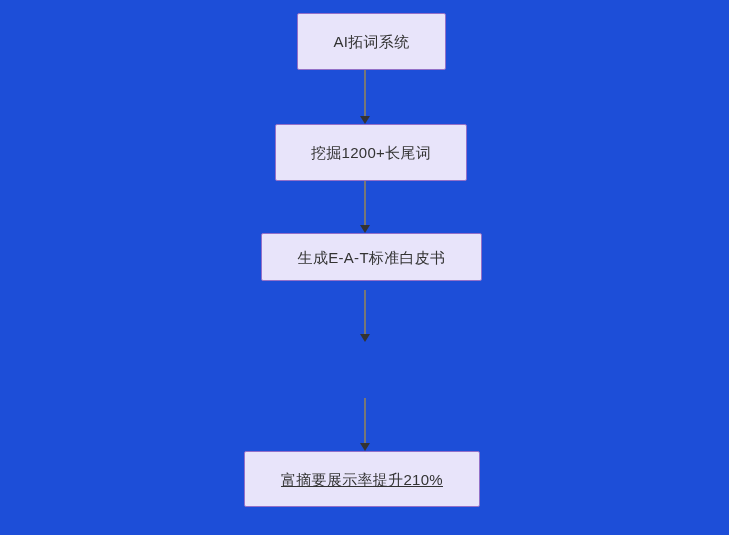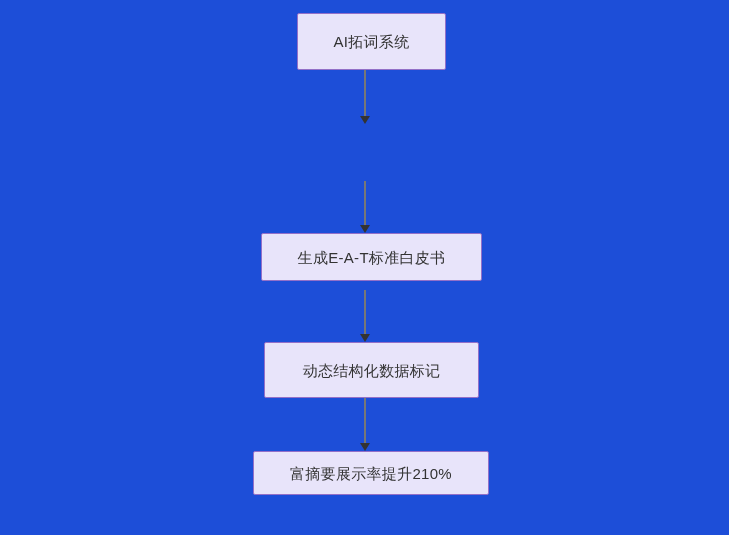--- a/index.html
+++ b/index.html
@@ -67,41 +67,41 @@
 
   <div class="node" id="n1" style="left: 297px; top: 13px; width: 149px; height: 57px; background: rgb(232, 228, 250); border-color: rgb(147, 112, 200); color: rgb(51, 51, 51);">
     <span class="node-label">AI拓词系统</span>
   </div>
 
   <div class="connector" id="c1" style="left: 359px; top: 70px; height: 54px;">
     <div class="connector-line" style="background: rgb(119, 119, 119);"></div>
     <div class="connector-arrow" style="border-top-color: rgb(51, 51, 51);"></div>
   </div>
 
+  <div class="node" id="n2" style="left: 275px; top: 124px; width: 192px; height: 57px; background: rgb(232, 228, 250); border-color: rgb(147, 112, 200); color: rgb(51, 51, 51);">
+    <span class="node-label">挖掘1200+长尾词</span>
+  </div>
 
   <div class="connector" id="c2" style="left: 359px; top: 181px; height: 52px;">
     <div class="connector-line" style="background: rgb(119, 119, 119);"></div>
     <div class="connector-arrow" style="border-top-color: rgb(51, 51, 51);"></div>
   </div>
 
   <div class="node" id="n3" style="left: 261px; top: 233px; width: 221px; height: 48px; background: rgb(232, 228, 250); border-color: rgb(147, 112, 200); color: rgb(51, 51, 51);">
     <span class="node-label">生成E-A-T标准白皮书</span>
   </div>
 
   <div class="connector" id="c3" style="left: 359px; top: 290px; height: 52px;">
     <div class="connector-line" style="background: rgb(119, 119, 119);"></div>
     <div class="connector-arrow" style="border-top-color: rgb(51, 51, 51);"></div>
   </div>
 
-  <div class="node" id="n4" style="left: 264px; top: 342px; width: 215px; height: 56px; background: rgb(232, 228, 250); border-color: rgb(147, 112, 200); color: rgb(51, 51, 51);">
-    <span class="node-label">动态结构化数据标记</span>
-  </div>
 
   <div class="connector" id="c4" style="left: 359px; top: 398px; height: 53px;">
     <div class="connector-line" style="background: rgb(119, 119, 119);"></div>
     <div class="connector-arrow" style="border-top-color: rgb(51, 51, 51);"></div>
   </div>
 
-  <div class="node" id="n5" style="left: 253px; top: 451px; width: 236px; height: 44px; background: rgb(232, 228, 250); border-color: rgb(147, 112, 200); color: rgb(51, 51, 51);">
+  <div class="node" id="n5" style="left: 244px; top: 451px; width: 236px; height: 56px; background: rgb(232, 228, 250); border-color: rgb(147, 112, 200); color: rgb(51, 51, 51); text-decoration: underline;">
     <span class="node-label">富摘要展示率提升210%</span>
   </div>
 
 </div>
 
 </body></html>

